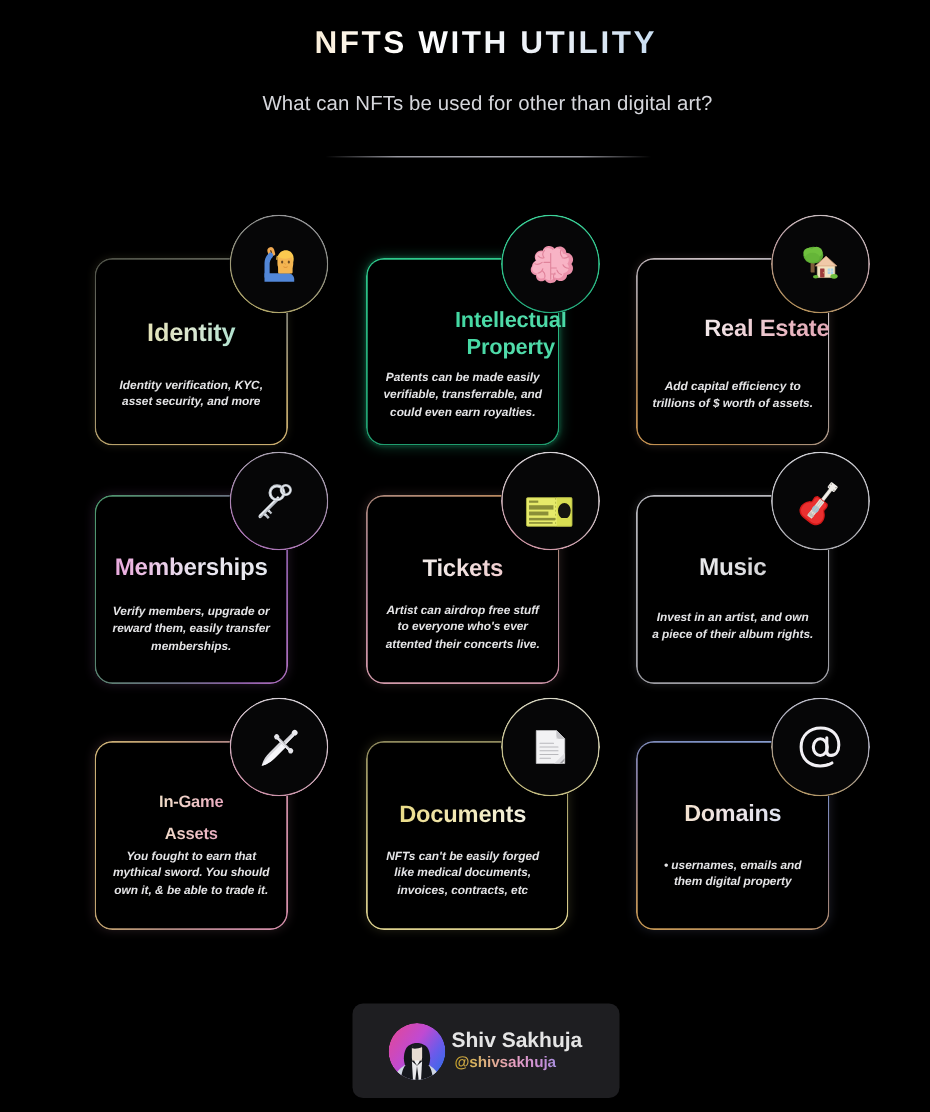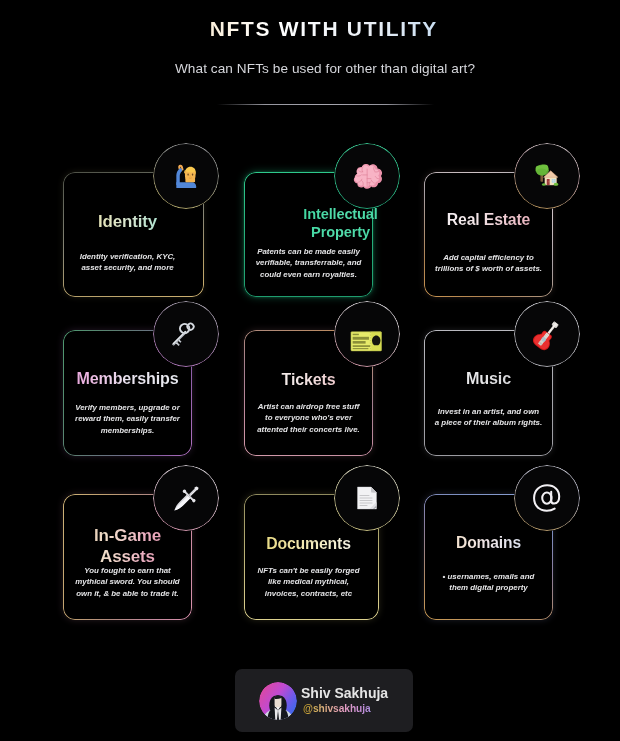--- a/index.html
+++ b/index.html
@@ -44,21 +44,21 @@
       -webkit-background-clip:text;background-clip:text;color:transparent;}
 </style>
 </head>
 <body>
 
 <div class="page">
   <div class="title">NFTS WITH UTILITY</div>
   <div class="subtitle">What can NFTs be used for other than digital art?</div>
   <div class="divider"></div>
   <div id="grid">
-      <div class="card" style="left: 63px; top: 172px; width: 129px; height: 125px; padding-left: 12px;">
+      <div class="card" style="left: 63px; top: 172px; width: 129px; height: 125px;">
         <div class="cardglow" style="box-shadow:0 0 6px rgba(150,140,90,.18)"></div>
         <div class="cardbox" style="background:linear-gradient(165deg,#4d5046 0%,#6e7064 26%,#8a8878 50%,#b6a06a 78%,#cdb070 100%)"></div>
         <div class="ct" style="top:40px;width:129px;left:0px;font-size:16.9px;line-height:19px;background:linear-gradient(95deg,#d6cb7a 0%,#e6e3b4 24%,#d8e6d2 52%,#9fe0cd 82%,#86dcc6 100%);-webkit-background-clip:text;background-clip:text;">Identity</div>
         <div class="cd" style="top:79px;width:105px;left:12px">
           <span class="dl">Identity verification, KYC,</span>
           <span class="dl">asset security, and more</span>
         </div>
       </div>
       <div class="badge" style="left: 153px; top: 143px; width: 66px; height: 66px;">
         <div class="badgering" style="background:linear-gradient(200deg,#9a9aa0 0%,#8e9088 40%,#a8a070 75%,#b8ac66 100%)"></div>
@@ -95,21 +95,21 @@
  <path d="M12.8 32.2c-1.9 1.8-2.2 4.6-.7 6.8 1 1.5 2.6 2.3 4.2 2.3-.5 2 .5 4.2 2.5 5.2 2 1 4.3.7 5.9-.6 1 1.9 3.3 3.1 5.8 3 2.3-.2 4.3-1.5 5.2-3.3 1.7 1.3 4.2 1.6 6.3.7 2.2-1 3.5-3.2 3.5-5.2 2.3-.2 4.3-1.7 5.2-4 .9-2.3.4-4.7-1.1-6.3 1.7-1.8 2.1-4.6 1-7-1.1-2.4-3.5-3.8-5.8-3.8-.1-2.4-1.7-4.7-4.3-5.6-2.6-.9-5.3-.1-6.8 1.7-1.2-1.7-3.5-2.8-6.1-2.4-2.6.3-4.6 2-5.2 4.3-2.3-.5-4.9.4-6.4 2.6-1.5 2.2-1.4 4.8-.1 6.8-2.2 1-3.6 3.2-3.6 5.7 0 .4 0 .7.1 1z" fill="#f8b3c5"></path>
  <g fill="none" stroke="#e0839b" stroke-width="1.2" stroke-linecap="round">
   <path d="M24.6 16.2c-2 2.2-2.3 5.6-.6 8M17.6 22.4c1.6 1.9 4.2 2.7 6.6 2M14 30.9c2.7 1.1 5.9.5 8-1.5M17.4 41.3c2.5-.5 4.6-2.4 5.4-4.9M24.9 45.9c.6-2.6-.3-5.4-2.3-7.1M35.2 48.4c-1.1-2.4-.8-5.3.8-7.4M43.2 42.8c-2.3-.7-4.2-2.5-5-4.9M50.9 35.9c-2.6-.1-5-1.6-6.1-3.9M51.3 22.7c-2 1.9-4.8 2.5-7.4 1.6M42.6 16.1c-.9 2.3-.5 5 1.1 6.9M31.4 19.8v28M24 29.4h7.4M31.4 35.5h6.2M31.4 42.2h5"></path>
  </g>
 </svg>
         </span>
       </div>
       <div class="card" style="left: 424px; top: 172px; width: 129px; height: 125px;">
         <div class="cardglow" style="box-shadow:0 0 6px rgba(190,150,140,.18)"></div>
         <div class="cardbox" style="background:linear-gradient(210deg,#9e9ea6 0%,#cfc3c6 22%,#a8a0a4 48%,#b08452 82%,#c89451 100%)"></div>
-        <div class="ct" style="top:38px;width:129px;left:0px;font-size:15.8px;line-height:19px;background:linear-gradient(95deg,#f4f2f4 0%,#f2e6e8 40%,#eab8c2 78%,#e2a8b6 100%);-webkit-background-clip:text;background-clip:text;">Real Estate</div>
+        <div class="ct" style="top:38px;width:129px;left:0px;font-size:15.8px;line-height:19px;background:linear-gradient(95deg,#f4f2f4 0%,#f2e6e8 40%,#eab8c2 78%,#e2a8b6 100%);-webkit-background-clip:text;background-clip:text;text-align:right;">Real Estate</div>
         <div class="cd" style="top:80px;width:115px;left:7px">
           <span class="dl">Add capital efficiency to</span>
           <span class="dl">trillions of $ worth of assets.</span>
         </div>
       </div>
       <div class="badge" style="left: 514px; top: 143px; width: 66px; height: 66px;">
         <div class="badgering" style="background:linear-gradient(200deg,#cfc9cb 0%,#c0a2a8 45%,#b29060 85%,#c09a52 100%)"></div>
         <span class="ico">
           <svg viewBox="0 0 64 64" width="34" height="34">
  <path d="M21 25c-.8 0-1.4.6-1.4 1.4v15c0 .8.6 1.4 1.4 1.4h3.6V25z" fill="#7c5b3a"></path>
@@ -214,21 +214,21 @@
   <circle cx="32" cy="44" r="4.4" fill="#9cc4d6"></circle>
   <rect x="28.2" y="51.5" width="7.6" height="3.8" rx="1" fill="#c0bcb4"></rect>
   <path d="M30 30h1.2v27H30zM32.8 30H34v27h-1.2z" fill="#cac6be"></path>
  </g>
 </svg>
         </span>
       </div>
       <div class="card" style="left: 63px; top: 494px; width: 129px; height: 126px;">
         <div class="cardglow" style="box-shadow:0 0 7px rgba(200,140,160,.20)"></div>
         <div class="cardbox" style="background:linear-gradient(285deg,#d890ac 0%,#c48a9e 25%,#b08a80 50%,#c0a070 75%,#cdb277 100%)"></div>
-        <div class="ct" style="top:31px;width:70px;left:29.5px;font-size:17px;line-height:21px;background:linear-gradient(95deg,#e5cdb6 0%,#f0ddc8 18%,#f0cfc8 42%,#eaaec0 72%,#e79fb4 100%);-webkit-background-clip:text;background-clip:text;">In-Game Assets</div>
+        <div class="ct" style="top:31px;width:70px;left:29.5px;font-size:11px;line-height:21px;background:linear-gradient(95deg,#e5cdb6 0%,#f0ddc8 18%,#f0cfc8 42%,#eaaec0 72%,#e79fb4 100%);-webkit-background-clip:text;background-clip:text;">In-Game Assets</div>
         <div class="cd" style="top:71px;width:112px;left:8.5px">
           <span class="dl">You fought to earn that</span>
           <span class="dl">mythical sword. You should</span>
           <span class="dl">own it, &amp; be able to trade it.</span>
         </div>
       </div>
       <div class="badge" style="left: 153px; top: 465px; width: 66px; height: 66px;">
         <div class="badgering" style="background:linear-gradient(200deg,#d8d8dc 0%,#d2b8c4 50%,#cf96ac 85%,#c98aa4 100%)"></div>
         <span class="ico">
           <svg viewBox="0 0 64 64" width="37" height="37">
@@ -245,21 +245,21 @@
  </g>
 </svg>
         </span>
       </div>
       <div class="card" style="left: 244px; top: 494px; width: 135px; height: 126px;">
         <div class="cardglow" style="box-shadow:0 0 7px rgba(190,180,110,.20)"></div>
         <div class="cardbox" style="background:linear-gradient(180deg,#8f8a5e 0%,#b5ad72 40%,#cfc486 75%,#ddd28f 100%)"></div>
         <div class="ct" style="top:40px;width:129px;left:0px;font-size:15.8px;line-height:19px;background:linear-gradient(95deg,#e2d66a 0%,#eee09a 30%,#f4eec8 62%,#f2f0e6 86%,#eff0f0 100%);-webkit-background-clip:text;background-clip:text;">Documents</div>
         <div class="cd" style="top:71px;width:110px;left:9.5px">
           <span class="dl">NFTs can't be easily forged</span>
-          <span class="dl">like medical mythical,</span>
+          <span class="dl">like medical documents,</span>
           <span class="dl">invoices, contracts, etc</span>
         </div>
       </div>
       <div class="badge" style="left: 334px; top: 465px; width: 66px; height: 66px;">
         <div class="badgering" style="background:linear-gradient(200deg,#dcdcd4 0%,#cfcaa0 50%,#c4bc80 85%,#bab278 100%)"></div>
         <span class="ico">
           <svg viewBox="0 0 64 64" width="32" height="32">
  <path d="M13 10h27l11 11v33H13z" fill="#f2f2f4"></path>
  <path d="M13 10h27l11 11v33H13z" fill="none" stroke="#d0d0d4" stroke-width=".8"></path>
  <path d="M40 10v11h11z" fill="#d4d4d8"></path>

